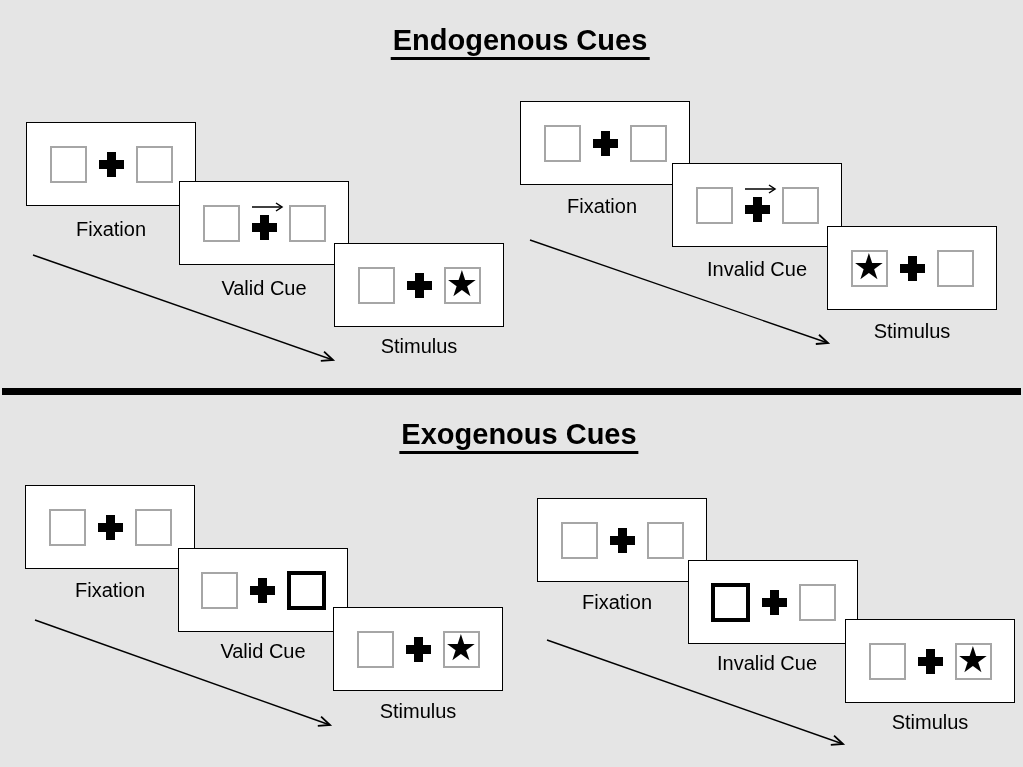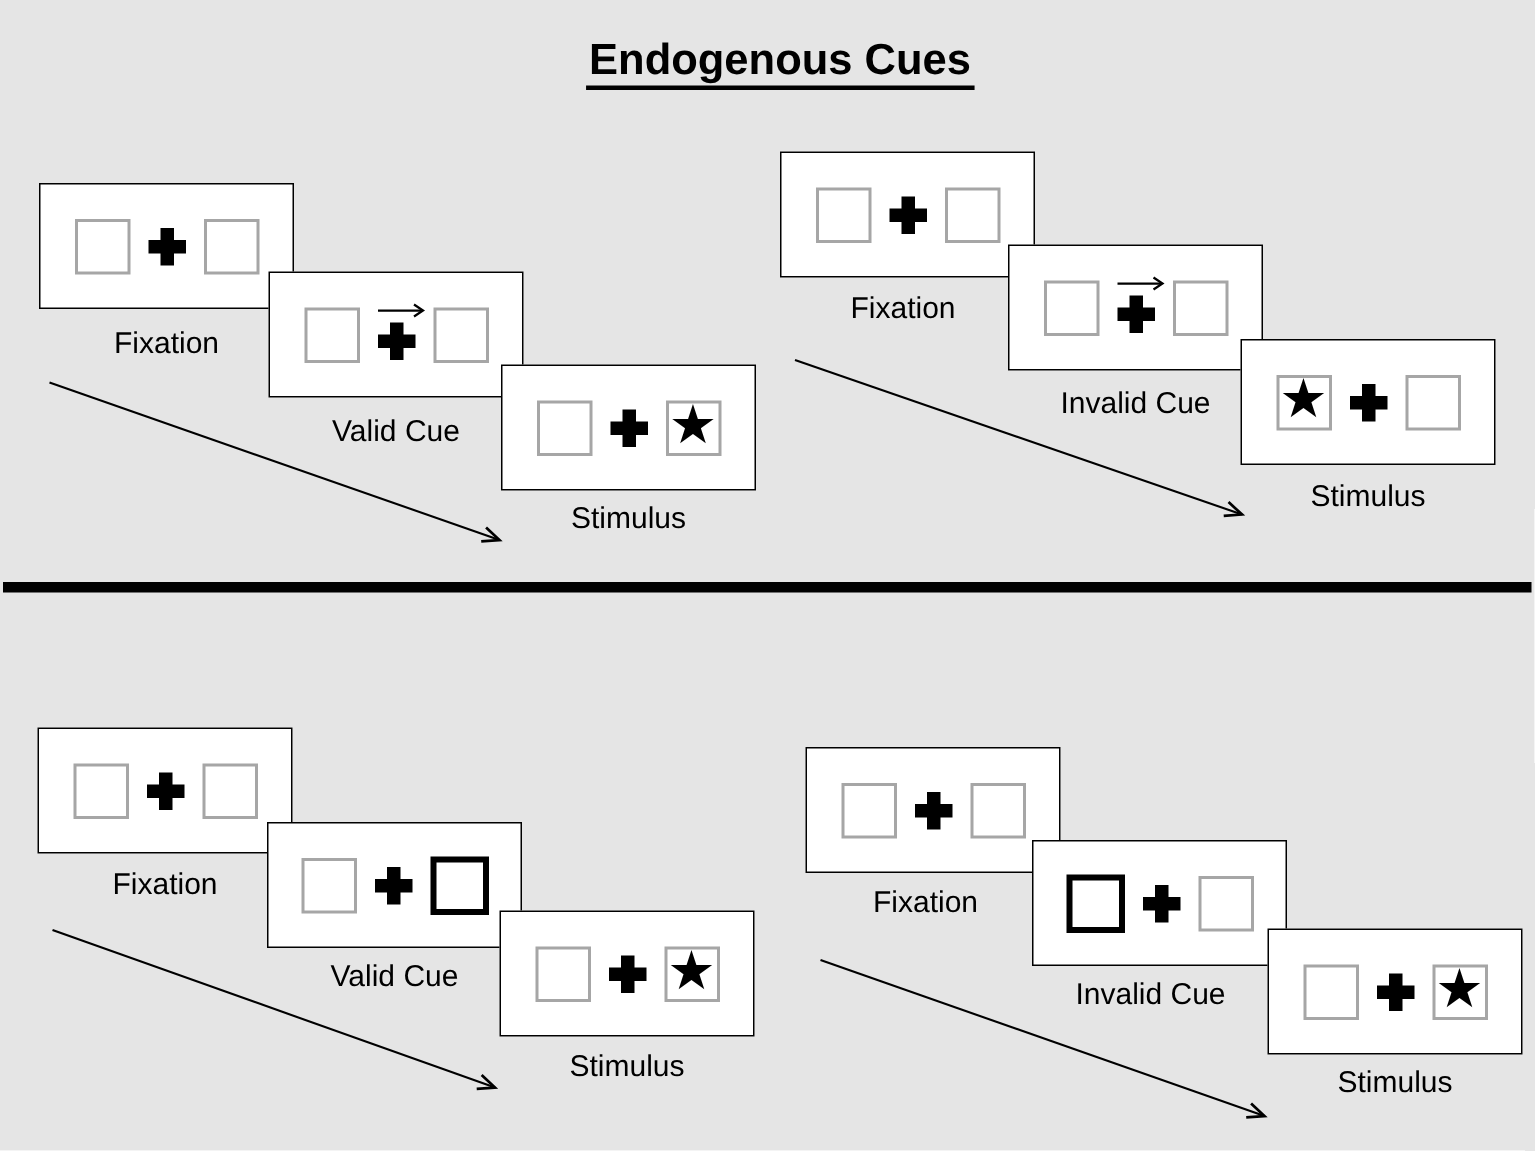--- a/index.html
+++ b/index.html
@@ -37,20 +37,21 @@
   }
   .divider{position:absolute;left:2px;right:2px;top:388px;height:7px;background:#000;}
   .seq-arrow{position:absolute;overflow:visible;}
 </style>
 </head>
 <body>
 
 <div class="canvas">
 
   <div class="section-title" style="left:520px;top:26px">Endogenous Cues</div>
+  <div class="section-title" style="left:519px;top:420px">Exogenous Cues</div>
 
   <div class="divider"></div>
 
   <svg class="seq-arrow" style="left:30px;top:252px" width="310" height="114">
     <defs>
         <marker id="a1" markerWidth="12" markerHeight="12" refX="9" refY="4.5" orient="auto">
       <path d="M1,1 L9,4.5 L1,8" fill="none" stroke="#000" stroke-width="1.3"></path>
         </marker>
       </defs>
     <line x1="3" y1="3" x2="303" y2="108" stroke="#000" stroke-width="1.4" marker-end="url(#a1)"></line>

